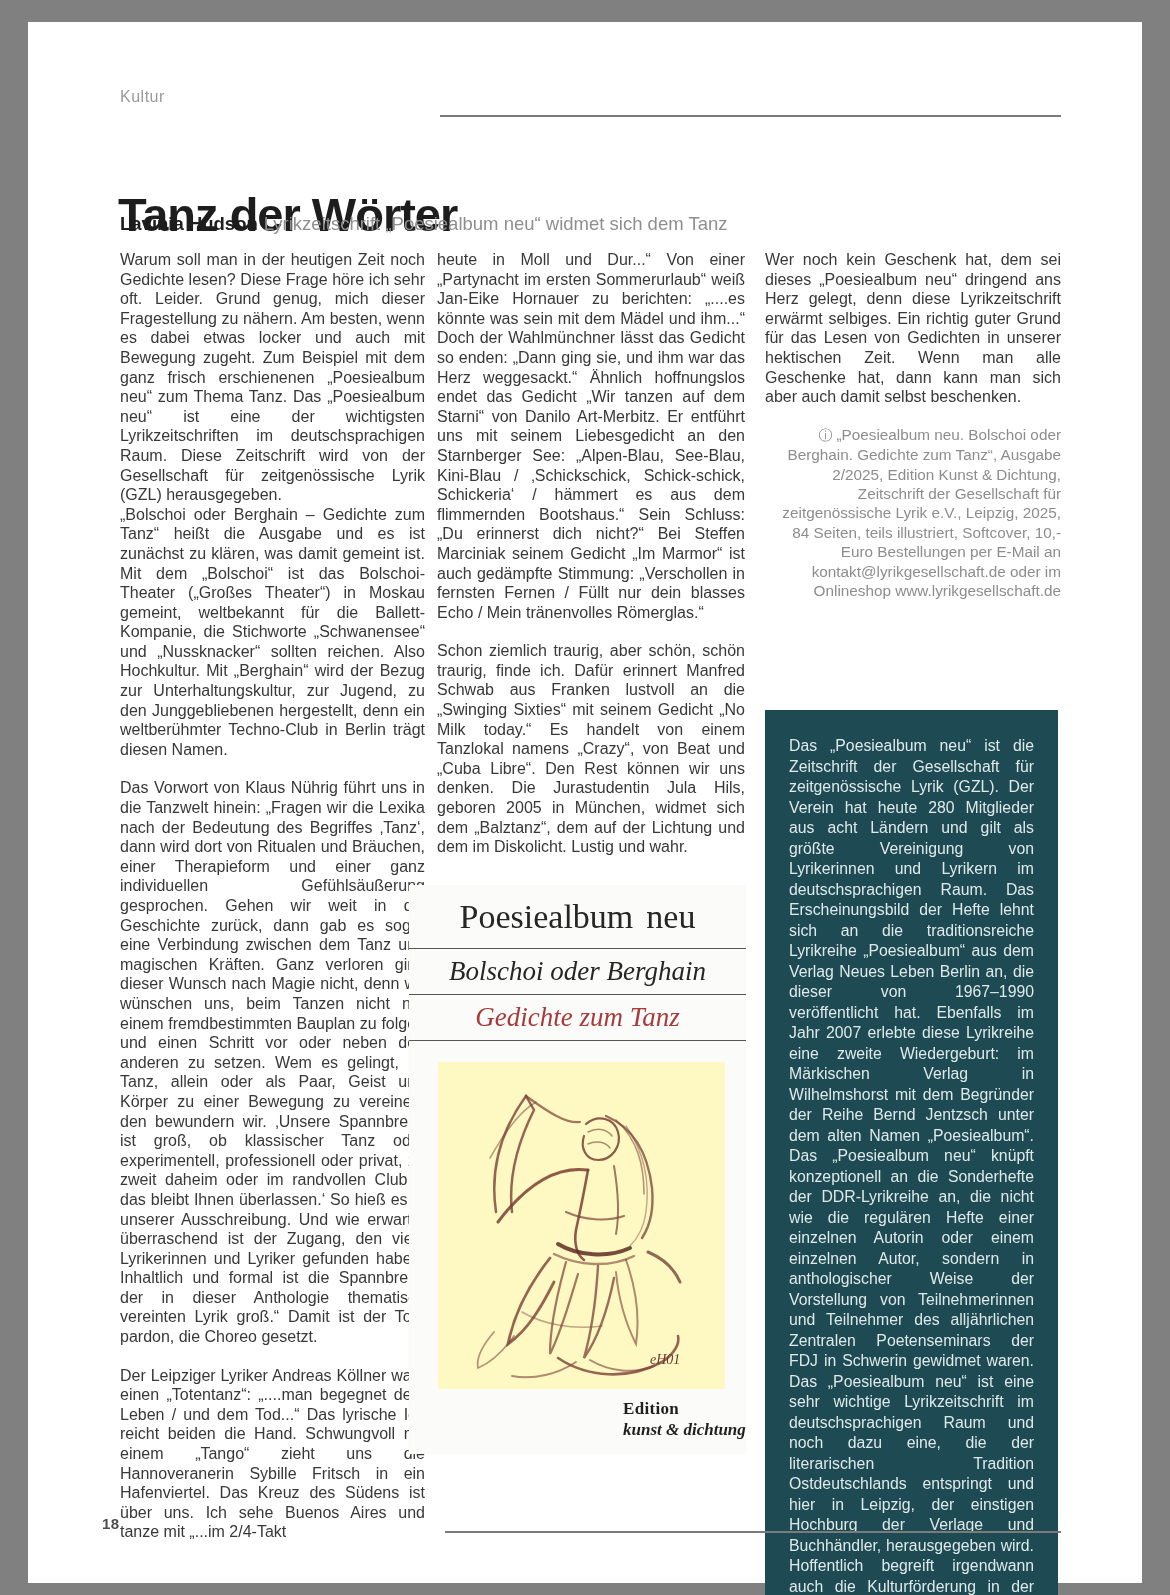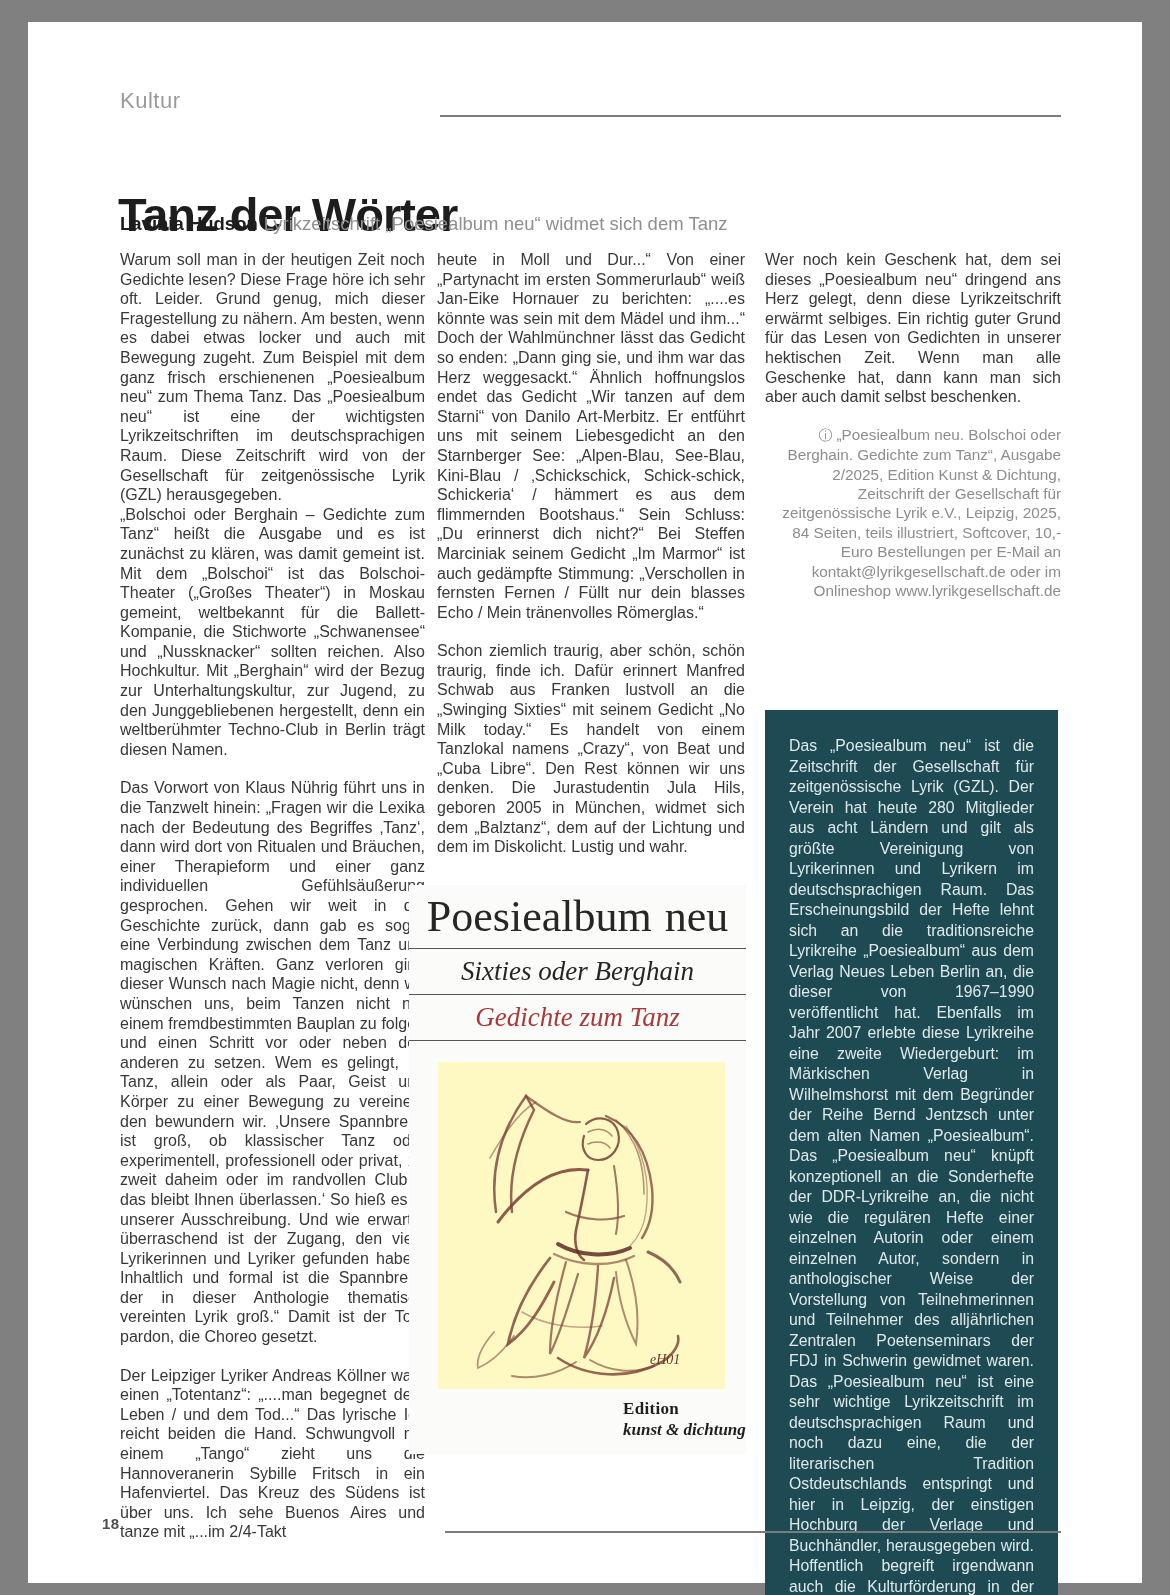--- a/index.html
+++ b/index.html
@@ -9,21 +9,21 @@
     font-family:"Liberation Sans", sans-serif;
     position:relative;
     -webkit-font-smoothing:antialiased;
   }
   .page{
     position:absolute;left:28px;top:22px;width:1114px;height:1561px;
     background:#ffffff;
   }
   .kultur{
     position:absolute;left:92px;top:66px;
-    font-size:22px;color:#9a9a9a;letter-spacing:.5px;
+    font-size:16px;color:#9a9a9a;letter-spacing:.5px;
   }
   .rule{position:absolute;background:#7b7b7b;height:2px;}
   .rule-top{left:412px;top:93px;width:621px;}
   .rule-bottom{left:417px;top:1509px;width:616px;}
   .headline{
     position:absolute;left:90px;top:134px;
     font-size:47px;font-weight:900;color:#1d1d1d;letter-spacing:-1px;
   }
   .byline{position:absolute;left:92px;top:191px;font-size:18.5px;}
   .byline .author{font-weight:bold;color:#1d1d1d;margin-right:6px;}
@@ -44,21 +44,21 @@
     text-align:right;hyphens:manual;
   }
   .citation .info-ic{font-size:14px;margin-right:4px;}
   
   .cover{
     position:absolute;left:381px;top:863px;width:337px;
     background:#fbfbfa;
     font-family:"Liberation Serif", serif;color:#262626;
   }
   .cover .crule{height:1px;background:#565656;width:100%;}
-  .cover .row1{height:63px;display:flex;align-items:center;justify-content:center;font-size:44px;}
+  .cover .row1{height:63px;display:flex;align-items:center;justify-content:center;font-size:34px;}
   .cover .row1 .it{margin-left:13px;}
   .cover .row2{height:45px;display:flex;align-items:center;justify-content:center;font-size:27px;font-style:italic;}
   .cover .row3{height:45px;display:flex;align-items:center;justify-content:center;font-size:27px;font-style:italic;color:#a83a3a;}
   .cover .art{
     position:relative;margin:21px 0 0 29px;width:287px;height:327px;
     background:#fef9c3;
   }
   .cover .art svg{display:block;width:287px;height:327px;}
   .cover .imprint{
     margin:9px 0 14px 214px;font-size:17px;line-height:21px;color:#1f1f1f;
@@ -110,21 +110,21 @@
     <p>Wer noch kein Geschenk hat,  dem sei dieses „Poesiealbum neu“ dringend ans Herz gelegt, denn diese Lyrikzeitschrift erwärmt selbiges. Ein richtig guter Grund für das Lesen von Gedichten in unserer hektischen Zeit. Wenn man alle Geschenke hat, dann kann man sich aber auch damit selbst beschenken.</p>
     <div class="citation"><span class="info-ic">ⓘ</span><span>„Poesiealbum neu. Bolschoi oder Berghain. Gedichte zum Tanz“, Ausgabe 2/2025, Edition Kunst &amp; Dichtung, Zeitschrift der Gesellschaft für zeitgenössische Lyrik e.V., Leipzig, 2025, 84 Seiten, teils illustriert, Softcover, 10,- Euro Bestellungen per E-Mail an kontakt@lyrikgesellschaft.de oder im Onlineshop www.lyrikgesellschaft.de</span></div>
   </div>
 
   <div class="cover">
     <div class="row1">
       <span>Poesiealbum</span>
       <span class="it">neu</span>
     </div>
     <div class="crule"></div>
-    <div class="row2">Sixties oder Berghain</div>
+    <div class="row2">Bolschoi oder Berghain</div>
     <div class="crule"></div>
     <div class="row3">Gedichte zum Tanz</div>
     <div class="crule"></div>
 
     <div class="art">
       <svg viewBox="0 0 287 327" xmlns="http://www.w3.org/2000/svg">
         <g fill="none" stroke="#7a4036" stroke-linecap="round">
 
           <path d="M58,150 C52,110 62,70 88,34 L96,48 C80,80 70,115 74,150" stroke-width="2.5" opacity="0.8"></path>
           <path d="M88,34 C110,50 128,62 142,60" stroke-width="2.2" opacity="0.7"></path>

